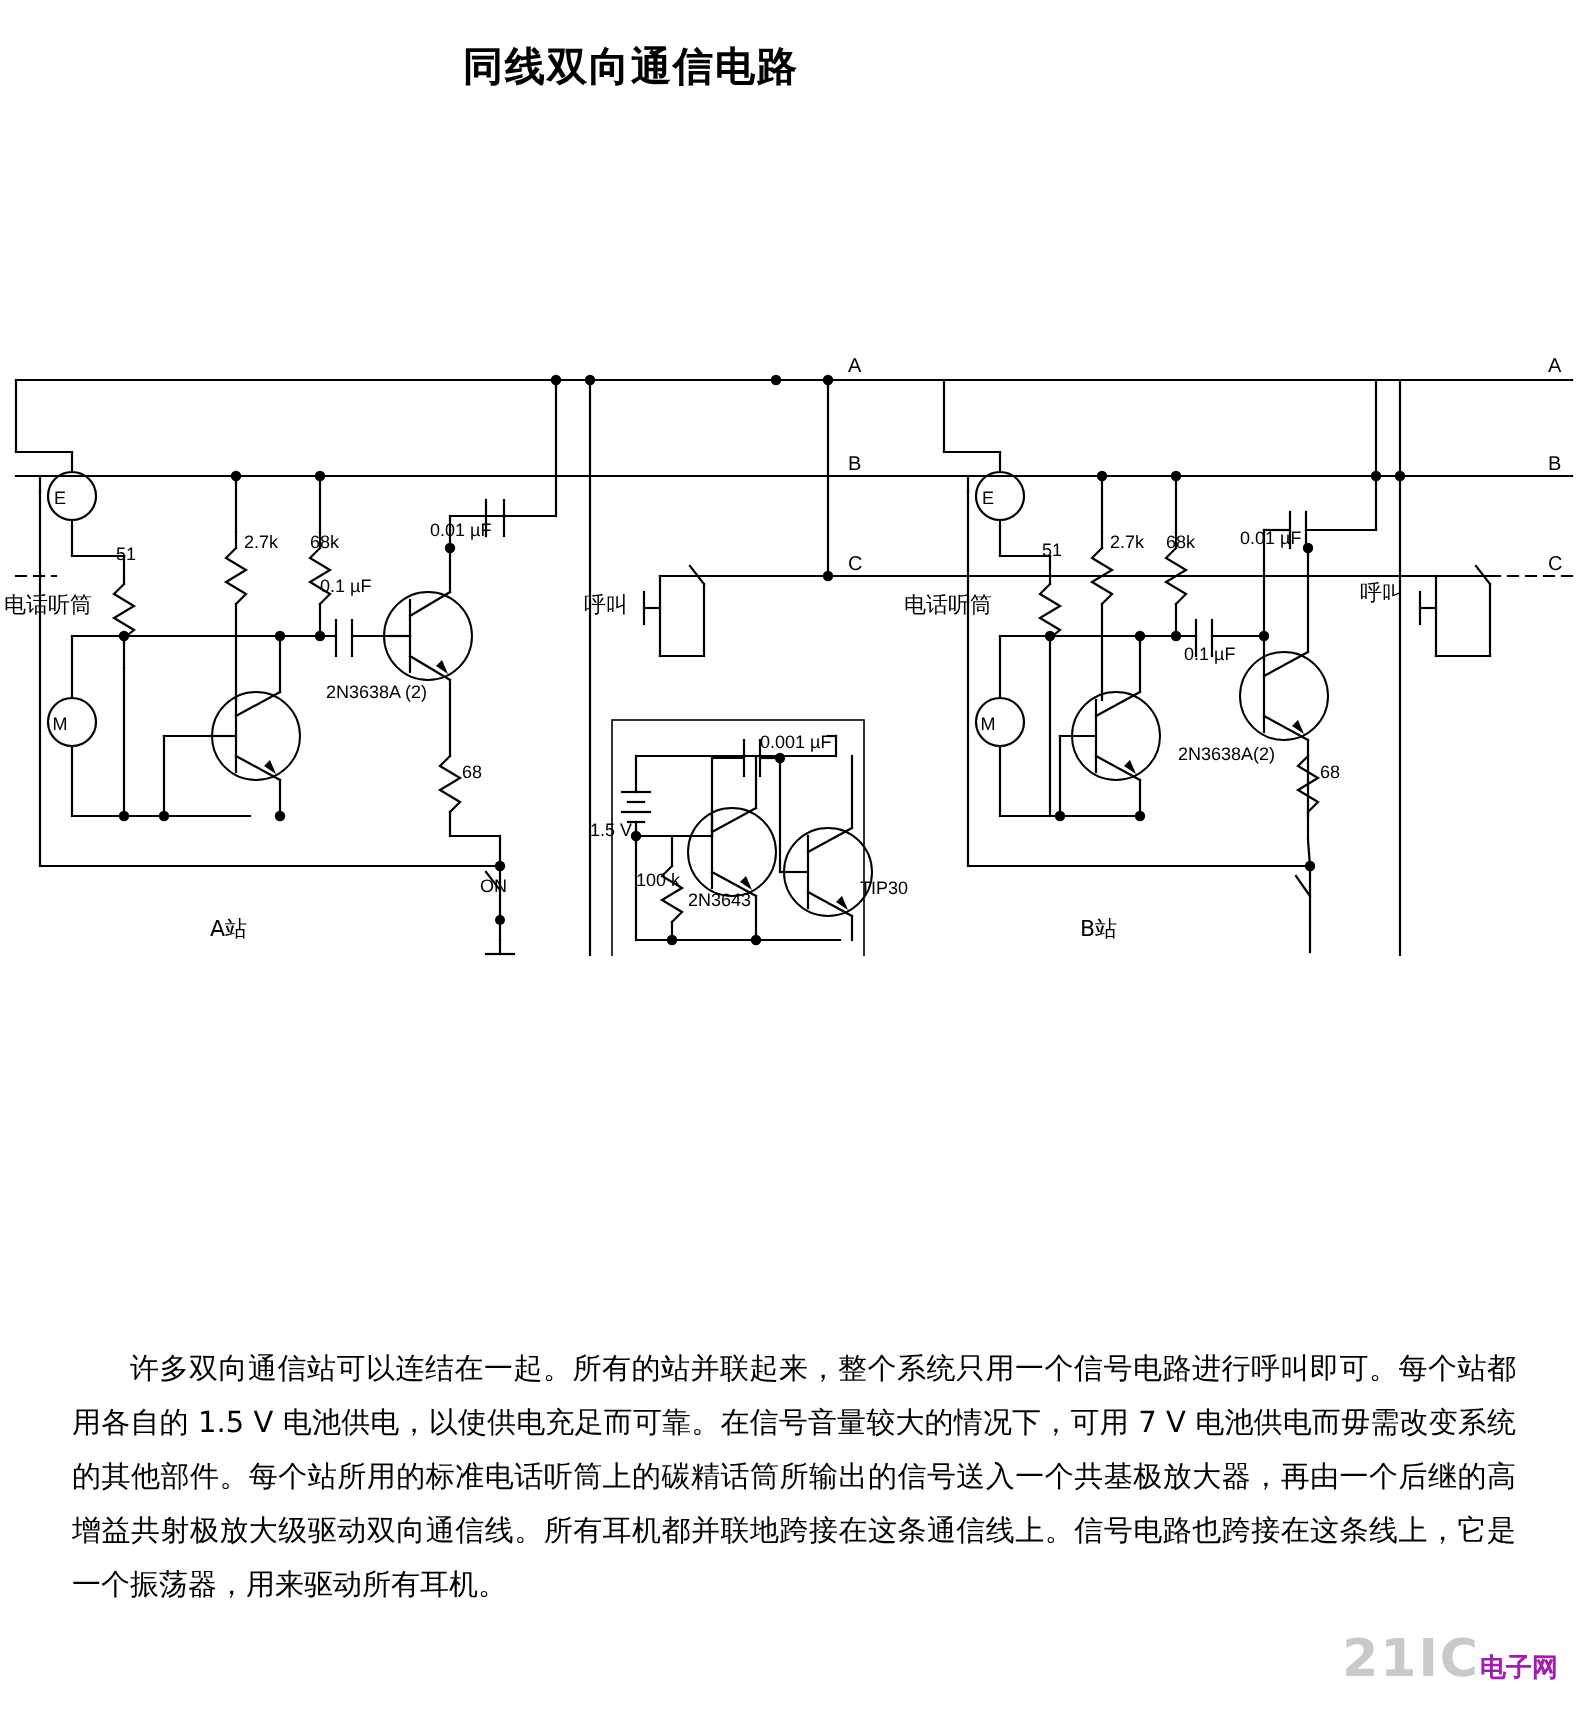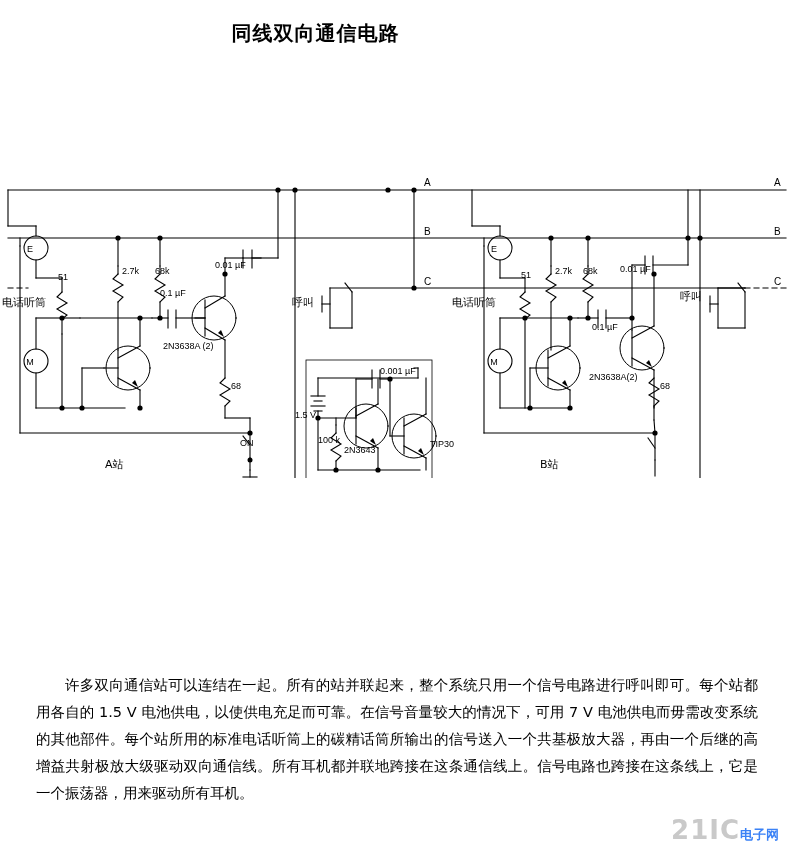--- a/index.html
+++ b/index.html
@@ -55,21 +55,21 @@
     bottom: 10px;
     font-size: 26px;
     font-weight: bold;
     color: #c9c9c9;
     font-family: "DejaVu Sans", sans-serif;
     letter-spacing: 1px;
   }
   .watermark .sub {
     font-size: 13px;
     letter-spacing: 0;
-    color: #3b82f6;
+    color: #a21caf;
   }
   svg text {
     font-family: "Liberation Sans", sans-serif;
     fill: #000;
   }
   .lbl { font-size: 9px; }
   .lbl-cn { font-family: "DejaVu Sans", sans-serif; font-size: 11px; }
   .node { font-size: 10px; }
 </style>
 </head>

